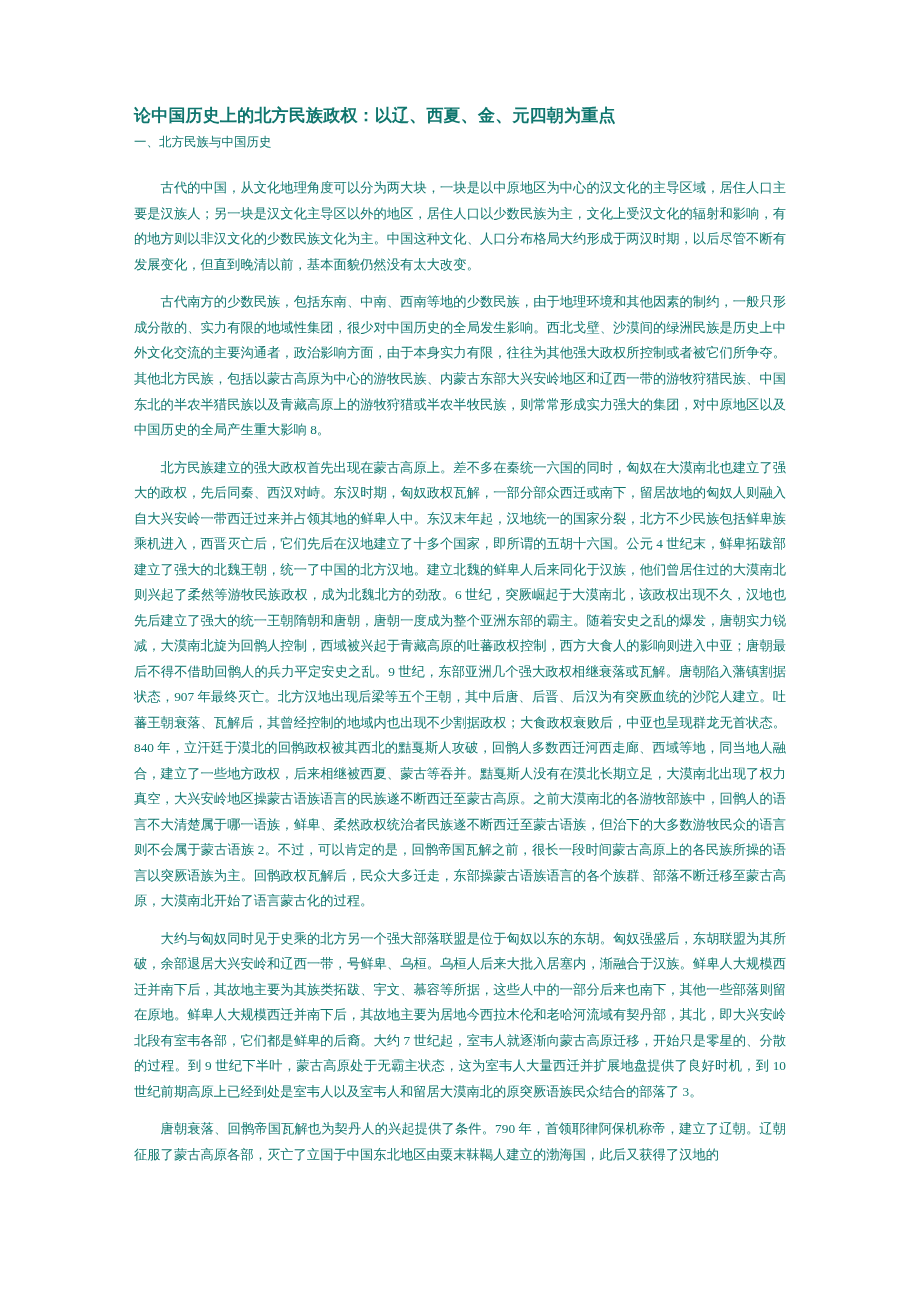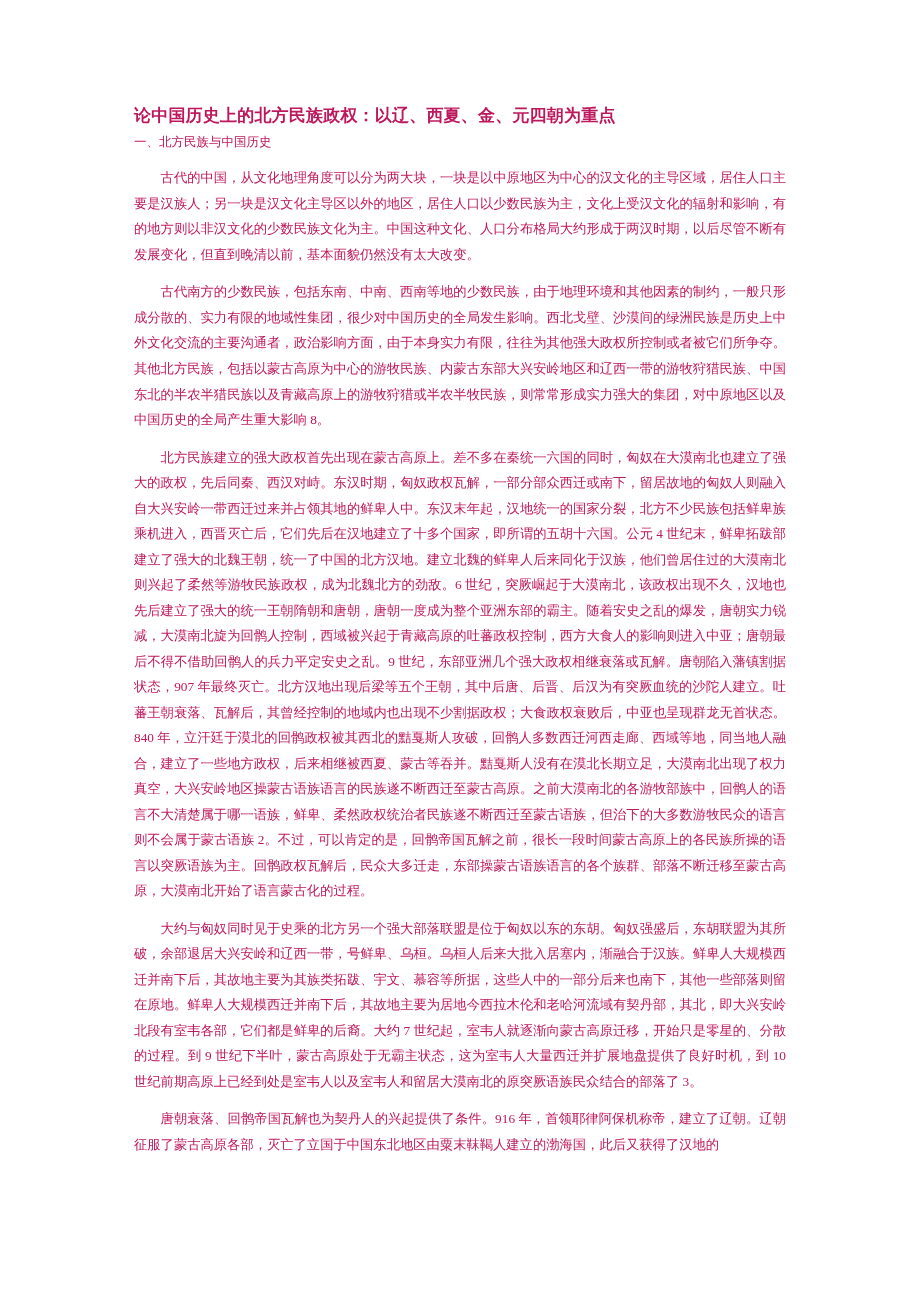--- a/index.html
+++ b/index.html
@@ -8,42 +8,42 @@
     background: #ffffff;
   }
   .page {
     position: relative;
     width: 920px;
     height: 1302px;
     background: #ffffff;
     box-sizing: border-box;
     overflow: hidden;
     font-family: "Liberation Serif", "DejaVu Serif", serif;
-    color: #be185d;
+    color: #0f766e;
   }
   .content {
     position: absolute;
     left: 134px;
     top: 104px;
     width: 652px;
   }
   .doc-title {
     font-family: "Liberation Sans", "DejaVu Sans", sans-serif;
     font-size: 17px;
     font-weight: bold;
     line-height: 1.45;
     margin: 0 0 4px 0;
     letter-spacing: 0.2px;
   }
   .doc-subtitle {
     font-family: "Liberation Sans", "DejaVu Sans", sans-serif;
     font-size: 12.5px;
     font-weight: normal;
     line-height: 1.5;
-    margin: 0 0 14px 0;
+    margin: 0 0 24px 0;
   }
   .para {
     font-size: 13.3px;
     line-height: 1.92;
     margin: 2px 0 12px 0;
     text-align: justify;
     text-justify: inter-ideograph;
     text-indent: 2em;
     word-break: break-all;
   }
@@ -55,15 +55,15 @@
 <body>
 
 <div class="page">
   <div class="content">
     <h1 class="doc-title">论中国历史上的北方民族政权：以辽、西夏、金、元四朝为重点</h1>
     <h2 class="doc-subtitle">一、北方民族与中国历史</h2>
     <p class="para">古代的中国，从文化地理角度可以分为两大块，一块是以中原地区为中心的汉文化的主导区域，居住人口主要是汉族人；另一块是汉文化主导区以外的地区，居住人口以少数民族为主，文化上受汉文化的辐射和影响，有的地方则以非汉文化的少数民族文化为主。中国这种文化、人口分布格局大约形成于两汉时期，以后尽管不断有发展变化，但直到晚清以前，基本面貌仍然没有太大改变。</p>
     <p class="para">古代南方的少数民族，包括东南、中南、西南等地的少数民族，由于地理环境和其他因素的制约，一般只形成分散的、实力有限的地域性集团，很少对中国历史的全局发生影响。西北戈壁、沙漠间的绿洲民族是历史上中外文化交流的主要沟通者，政治影响方面，由于本身实力有限，往往为其他强大政权所控制或者被它们所争夺。其他北方民族，包括以蒙古高原为中心的游牧民族、内蒙古东部大兴安岭地区和辽西一带的游牧狩猎民族、中国东北的半农半猎民族以及青藏高原上的游牧狩猎或半农半牧民族，则常常形成实力强大的集团，对中原地区以及中国历史的全局产生重大影响 8。</p>
     <p class="para">北方民族建立的强大政权首先出现在蒙古高原上。差不多在秦统一六国的同时，匈奴在大漠南北也建立了强大的政权，先后同秦、西汉对峙。东汉时期，匈奴政权瓦解，一部分部众西迁或南下，留居故地的匈奴人则融入自大兴安岭一带西迁过来并占领其地的鲜卑人中。东汉末年起，汉地统一的国家分裂，北方不少民族包括鲜卑族乘机进入，西晋灭亡后，它们先后在汉地建立了十多个国家，即所谓的五胡十六国。公元 4 世纪末，鲜卑拓跋部建立了强大的北魏王朝，统一了中国的北方汉地。建立北魏的鲜卑人后来同化于汉族，他们曾居住过的大漠南北则兴起了柔然等游牧民族政权，成为北魏北方的劲敌。6 世纪，突厥崛起于大漠南北，该政权出现不久，汉地也先后建立了强大的统一王朝隋朝和唐朝，唐朝一度成为整个亚洲东部的霸主。随着安史之乱的爆发，唐朝实力锐减，大漠南北旋为回鹘人控制，西域被兴起于青藏高原的吐蕃政权控制，西方大食人的影响则进入中亚；唐朝最后不得不借助回鹘人的兵力平定安史之乱。9 世纪，东部亚洲几个强大政权相继衰落或瓦解。唐朝陷入藩镇割据状态，907 年最终灭亡。北方汉地出现后梁等五个王朝，其中后唐、后晋、后汉为有突厥血统的沙陀人建立。吐蕃王朝衰落、瓦解后，其曾经控制的地域内也出现不少割据政权；大食政权衰败后，中亚也呈现群龙无首状态。840 年，立汗廷于漠北的回鹘政权被其西北的黠戛斯人攻破，回鹘人多数西迁河西走廊、西域等地，同当地人融合，建立了一些地方政权，后来相继被西夏、蒙古等吞并。黠戛斯人没有在漠北长期立足，大漠南北出现了权力真空，大兴安岭地区操蒙古语族语言的民族遂不断西迁至蒙古高原。之前大漠南北的各游牧部族中，回鹘人的语言不大清楚属于哪一语族，鲜卑、柔然政权统治者民族遂不断西迁至蒙古语族，但治下的大多数游牧民众的语言则不会属于蒙古语族 2。不过，可以肯定的是，回鹘帝国瓦解之前，很长一段时间蒙古高原上的各民族所操的语言以突厥语族为主。回鹘政权瓦解后，民众大多迁走，东部操蒙古语族语言的各个族群、部落不断迁移至蒙古高原，大漠南北开始了语言蒙古化的过程。</p>
     <p class="para">大约与匈奴同时见于史乘的北方另一个强大部落联盟是位于匈奴以东的东胡。匈奴强盛后，东胡联盟为其所破，余部退居大兴安岭和辽西一带，号鲜卑、乌桓。乌桓人后来大批入居塞内，渐融合于汉族。鲜卑人大规模西迁并南下后，其故地主要为其族类拓跋、宇文、慕容等所据，这些人中的一部分后来也南下，其他一些部落则留在原地。鲜卑人大规模西迁并南下后，其故地主要为居地今西拉木伦和老哈河流域有契丹部，其北，即大兴安岭北段有室韦各部，它们都是鲜卑的后裔。大约 7 世纪起，室韦人就逐渐向蒙古高原迁移，开始只是零星的、分散的过程。到 9 世纪下半叶，蒙古高原处于无霸主状态，这为室韦人大量西迁并扩展地盘提供了良好时机，到 10 世纪前期高原上已经到处是室韦人以及室韦人和留居大漠南北的原突厥语族民众结合的部落了 3。</p>
-    <p class="para">唐朝衰落、回鹘帝国瓦解也为契丹人的兴起提供了条件。916 年，首领耶律阿保机称帝，建立了辽朝。辽朝征服了蒙古高原各部，灭亡了立国于中国东北地区由粟末靺鞨人建立的渤海国，此后又获得了汉地的</p>
+    <p class="para">唐朝衰落、回鹘帝国瓦解也为契丹人的兴起提供了条件。790 年，首领耶律阿保机称帝，建立了辽朝。辽朝征服了蒙古高原各部，灭亡了立国于中国东北地区由粟末靺鞨人建立的渤海国，此后又获得了汉地的</p>
   </div>
 </div>
 
 </body></html>

